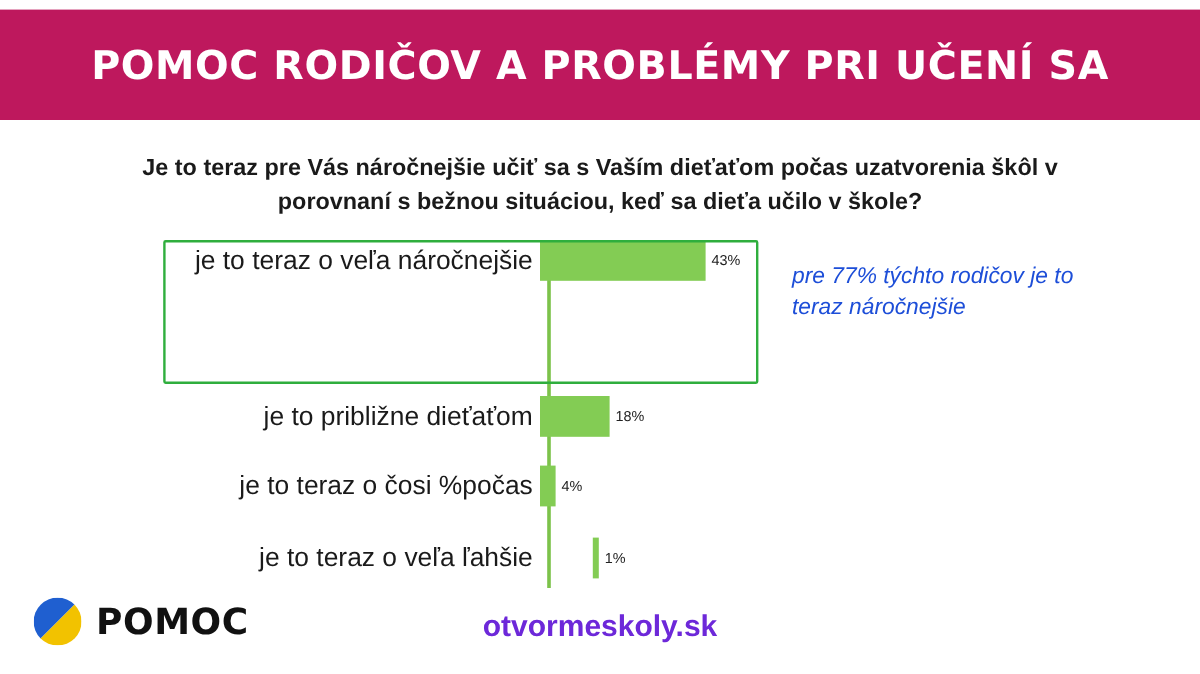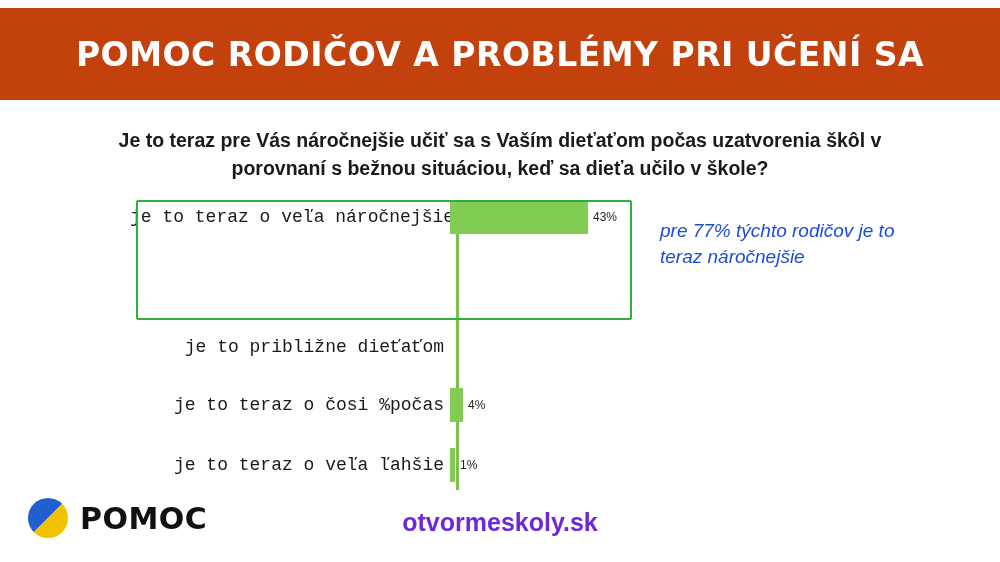--- a/index.html
+++ b/index.html
@@ -15,21 +15,21 @@
     position: relative;
   }
 
   
   .header-banner {
     position: absolute;
     left: 0;
     top: 8px;
     width: 1000px;
     height: 92px;
-    background: #c2410c;
+    background: #be185d;
     display: flex;
     align-items: center;
     justify-content: center;
   }
   .header-title {
     color: #ffffff;
     font-size: 33px;
     font-weight: bold;
     letter-spacing: 0.5px;
     text-align: center;
@@ -71,24 +71,24 @@
     left: 0;
     width: 520px;
     height: 38px;
     display: flex;
     align-items: center;
   }
   .bar-label {
     width: 320px;
     text-align: right;
     padding-right: 6px;
-    font-size: 18px;
+    font-size: 22px;
     color: #1a1a1a;
     box-sizing: border-box;
-    font-family: Liberation Mono, monospace;
+    font-family: Liberation Sans, sans-serif;
     white-space: nowrap;
   }
   .bar-wrap {
     display: flex;
     align-items: center;
     height: 100%;
   }
   .bar {
     background: #83cc54;
     height: 34px;
@@ -192,31 +192,35 @@
     <div class="bar-label">je to teraz o veľa náročnejšie</div>
     <div class="bar-wrap">
       <div class="bar" style="width:138px;"></div>
       <div class="bar-value">43%</div>
     </div>
   </div>
 
 
   <div class="bar-row" style="top:130px;">
     <div class="bar-label">je to približne dieťaťom</div>
+    <div class="bar-wrap">
+      <div class="bar" style="width:58px;"></div>
+      <div class="bar-value">18%</div>
+    </div>
   </div>
 
   <div class="bar-row" style="top:188px;">
     <div class="bar-label">je to teraz o čosi %počas</div>
     <div class="bar-wrap">
       <div class="bar" style="width:13px;"></div>
       <div class="bar-value">4%</div>
     </div>
   </div>
 
-  <div class="bar-row" style="top:248px;">
+  <div class="bar-row" style="top:248px;gap:44px;">
     <div class="bar-label">je to teraz o veľa ľahšie</div>
     <div class="bar-wrap">
       <div class="bar" style="width:5px;"></div>
       <div class="bar-value">1%</div>
     </div>
   </div>
 </div>
 
 <div class="highlight-box"></div>
 

